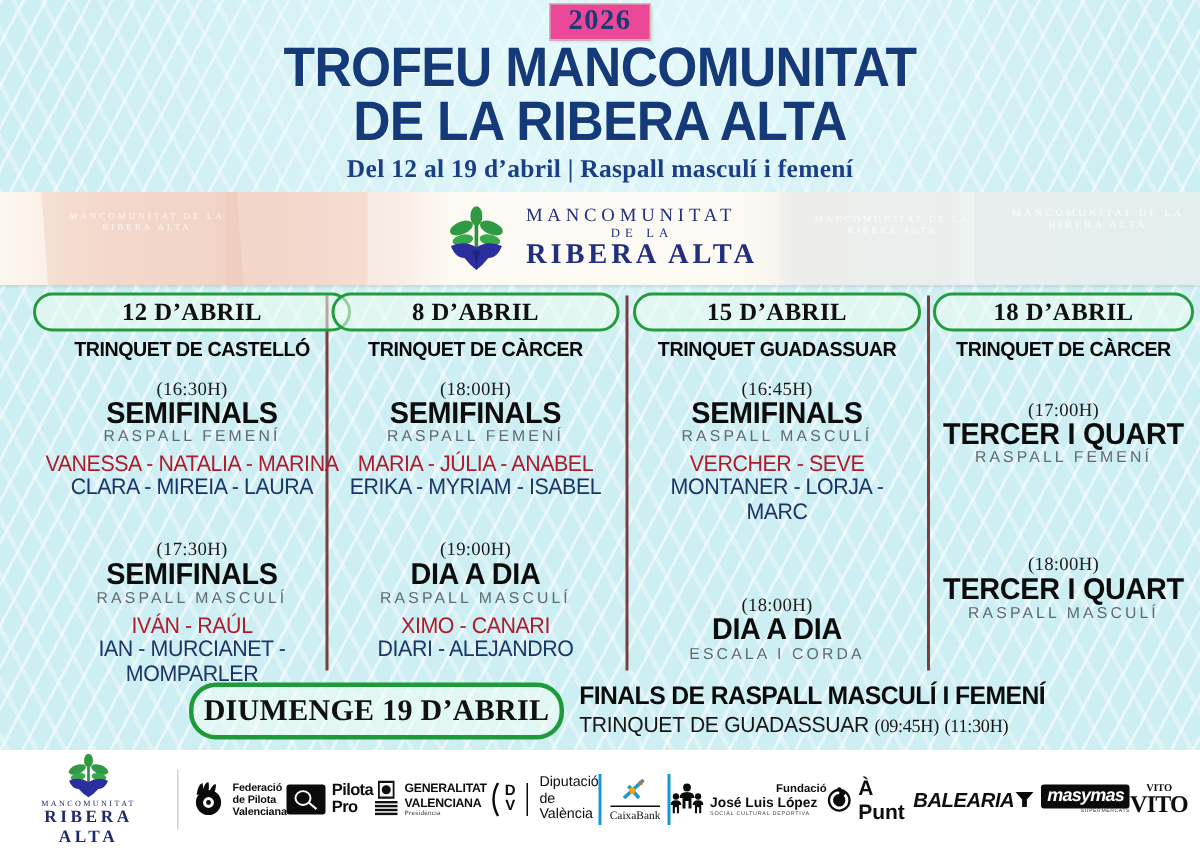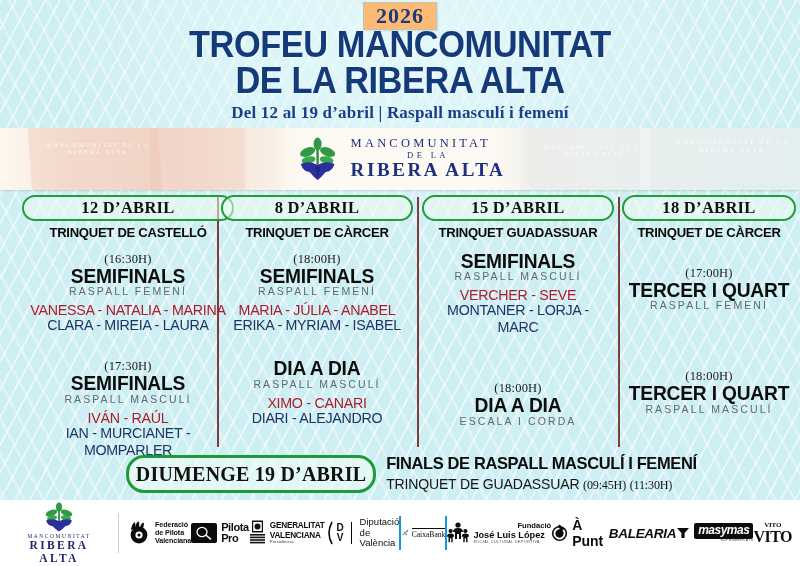--- a/index.html
+++ b/index.html
@@ -25,23 +25,23 @@
   .glow{
     position:absolute;inset:0;
     background:radial-gradient(ellipse 520px 300px at 50% 8%, rgba(232,250,252,0.85), rgba(232,250,252,0) 70%);
     pointer-events:none;
   }
 
   
   .header{position:absolute;left:0;top:0;width:800px;height:128px;}
   .badge-2026{
     position:absolute;left:50%;top:2px;transform:translateX(-50%);
-    background:#fdba74;border:1px solid #c9c2a8;
+    background:#ec4899;border:1px solid #c9c2a8;
     color:#1b3a76;font-family:"Liberation Serif",serif;
-    font-size:22px;font-weight:700;letter-spacing:1px;
+    font-size:19px;font-weight:700;letter-spacing:1px;
     padding:1px 12px 2px 12px;line-height:1.05;
     box-shadow:1px 1px 2px rgba(0,0,0,.12);
   }
   .title-l1,.title-l2{
     position:absolute;width:800px;text-align:center;
     color:#143a7a;font-family:"Liberation Sans",sans-serif;
     font-weight:700;letter-spacing:-0.5px;line-height:1;
     text-shadow:1px 1px 0 rgba(255,255,255,.55);
     transform:scaleX(0.93);
   }
@@ -176,21 +176,21 @@
   .flogo .gl{flex:0 0 auto;}
   .flogo .lt{line-height:1.12;}
 
   .fed-t{font-size:7.2px;font-weight:700;letter-spacing:-0.1px;}
   .pilota-box{width:26px;height:20px;background:#0b0b0b;border-radius:2px;display:flex;align-items:center;justify-content:center;}
   .pilota-t{font-size:11px;font-weight:700;line-height:1.0;letter-spacing:-0.4px;}
   .gva-t{font-size:8.2px;font-weight:700;letter-spacing:-0.2px;line-height:1.12;}
   .gva-s{font-size:4.2px;font-weight:400;letter-spacing:.2px;color:#333;}
   .dv-dv{font-size:10px;font-weight:700;line-height:0.95;text-align:center;}
   .dv-t{font-size:9.5px;font-weight:400;line-height:1.15;}
-  .cx-box{width:44px;height:34px;border-left:2px solid #1499d6;border-right:2px solid #1499d6;display:flex;flex-direction:row;align-items:center;justify-content:center;gap:1px;}
+  .cx-box{width:44px;height:34px;border-left:2px solid #1499d6;border-right:2px solid #1499d6;display:flex;flex-direction:column;align-items:center;justify-content:center;gap:1px;}
   .cx-t{font-family:"Liberation Serif",serif;font-size:7.6px;color:#0b0b0b;border-top:1px solid #0b0b0b;padding-top:1px;}
   .fjl-t1{font-size:7.6px;font-weight:700;padding-left:44px;}
   .fjl-t2{font-size:9.2px;font-weight:700;}
   .fjl-t3{font-size:3.6px;letter-spacing:.5px;color:#444;}
   .apunt-t{font-size:14px;font-weight:700;}
   .bal-t{font-size:13.5px;font-weight:700;font-style:italic;letter-spacing:-0.3px;}
   .mas-box{background:#0b0b0b;color:#fff;padding:1px 4px;border-radius:2px;font-size:12px;font-weight:700;font-style:italic;letter-spacing:-0.5px;}
   .vito-t{font-family:"Liberation Serif",serif;font-size:16px;font-weight:700;letter-spacing:-0.5px;line-height:.9;}
   .vito-s{font-family:"Liberation Serif",serif;font-size:7px;font-weight:700;letter-spacing:-0.2px;}
 </style>
@@ -266,31 +266,33 @@
       <div class="datepill">8 D’ABRIL</div>
       <div class="venue">TRINQUET DE CÀRCER</div>
       <div class="match">
         <div class="mtime">(18:00H)</div>
         <div class="mtype">SEMIFINALS</div>
         <div class="msub">RASPALL FEMENÍ</div>
         <div class="teamA">MARIA - JÚLIA - ANABEL</div>
         <div class="teamB">ERIKA - MYRIAM - ISABEL</div>
       </div>
       <div class="match gap-lg">
+        <div class="mtime">(19:00H)</div>
         <div class="mtype">DIA A DIA</div>
         <div class="msub">RASPALL MASCULÍ</div>
         <div class="teamA">XIMO - CANARI</div>
         <div class="teamB">DIARI - ALEJANDRO</div>
       </div>
     </div>
 
     <div class="col c3">
       <div class="datepill">15 D’ABRIL</div>
       <div class="venue">TRINQUET GUADASSUAR</div>
       <div class="match">
+        <div class="mtime">(16:45H)</div>
         <div class="mtype">SEMIFINALS</div>
         <div class="msub">RASPALL MASCULÍ</div>
         <div class="teamA">VERCHER - SEVE</div>
         <div class="teamB">MONTANER - LORJA - MARC</div>
       </div>
       <div class="match gap-xl">
         <div class="mtime">(18:00H)</div>
         <div class="mtype">DIA A DIA</div>
         <div class="msub">ESCALA I CORDA</div>
       </div>

